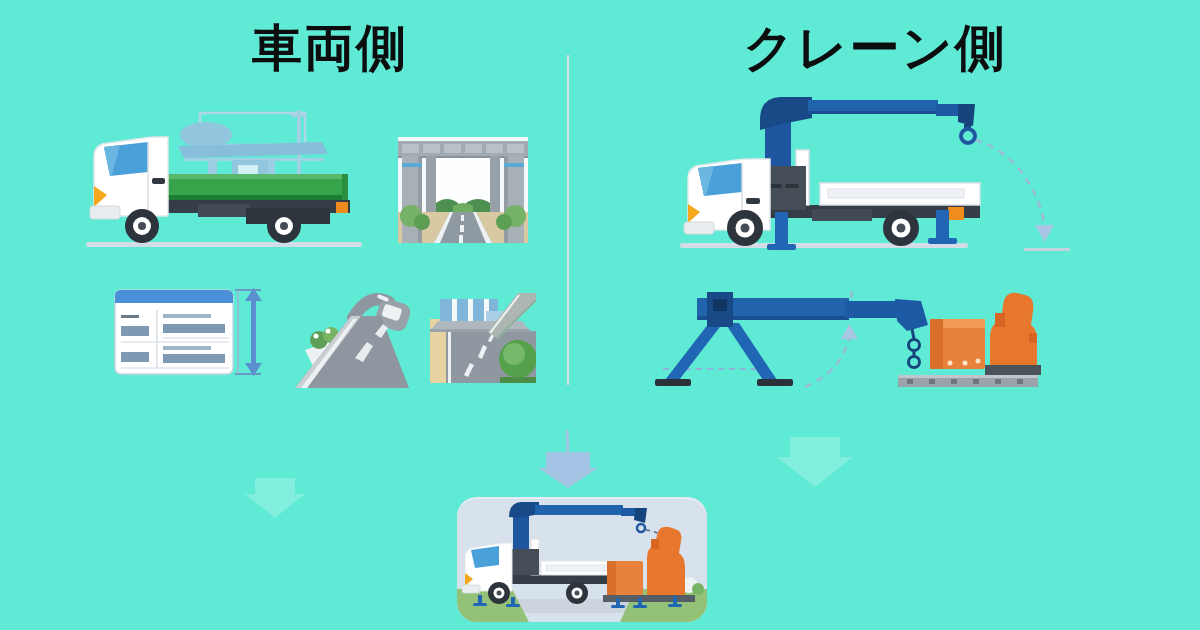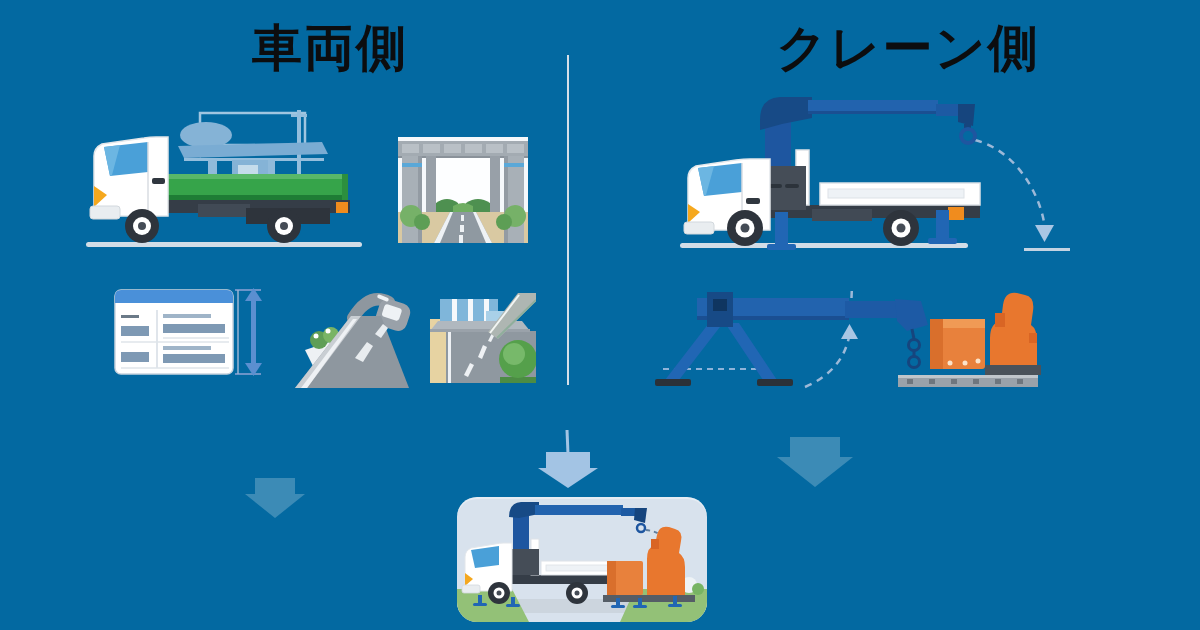--- a/index.html
+++ b/index.html
@@ -1,27 +1,27 @@
 <!DOCTYPE html>
 <html><head>
 <meta charset="utf-8">
 <style>
   html,body{margin:0;padding:0;}
   .canvas{
     position:relative;width:1200px;height:630px;overflow:hidden;
-    background:#0369a1;
+    background:#5eead4;
     font-family:"DejaVu Sans","Liberation Sans",sans-serif;
   }
   .title{
     position:absolute;top:16px;height:64px;line-height:64px;
     font-size:50px;font-weight:700;color:#0c0d0f;text-align:center;
     letter-spacing:2px;
   }
   .title.left{left:130px;width:400px;}
-  .title.right{left:708px;width:400px;}
+  .title.right{left:675px;width:400px;}
   .divider{
     position:absolute;left:567px;top:55px;width:2px;height:330px;
     background:#d7dfe8;
   }
   .illu{position:absolute;}
   .panel{
     position:absolute;left:457px;top:497px;width:250px;height:125px;
     background:#d8e2ed;border-radius:20px;overflow:hidden;
     box-shadow:inset 0 2px 0 rgba(255,255,255,.35);
   }

